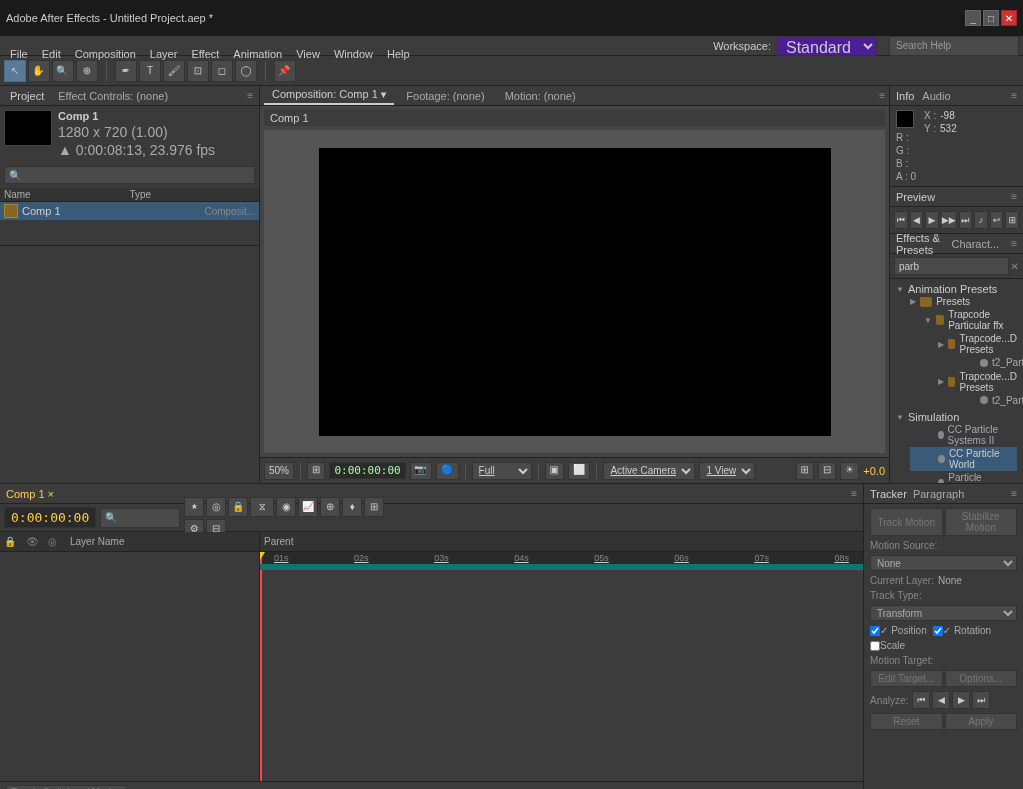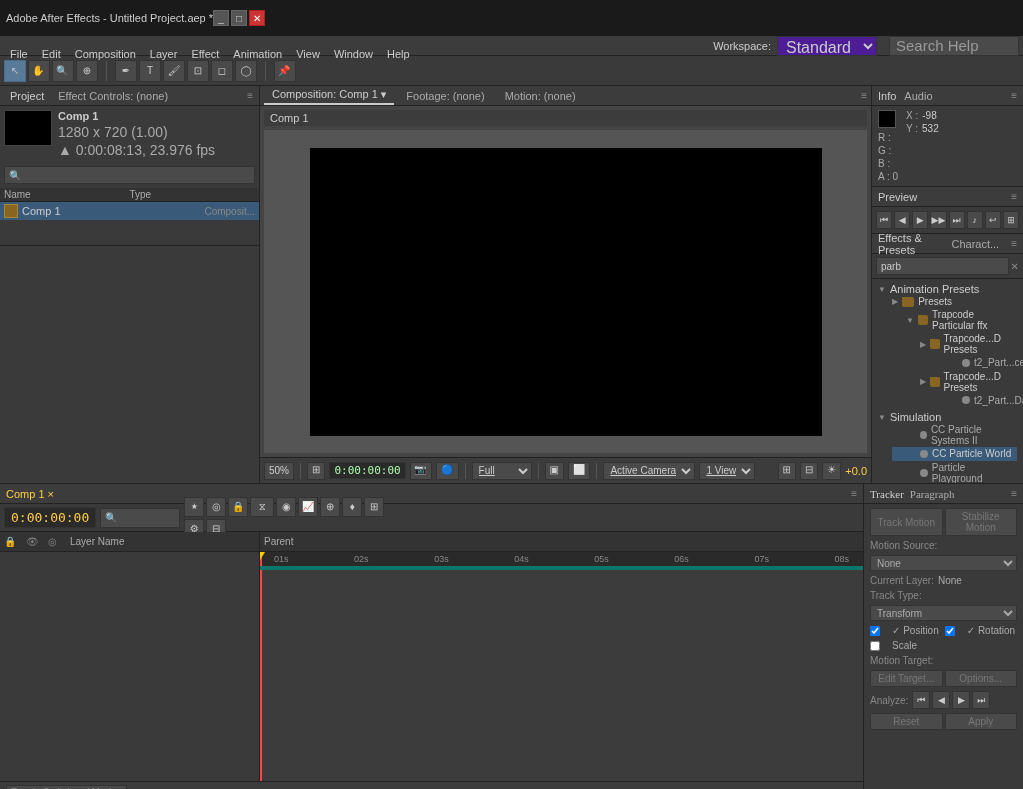--- a/index.html
+++ b/index.html
@@ -14,20 +14,21 @@
       user-select: none;
     }
 
     
     .title-bar {
       background: #1a1a1a;
       height: 36px;
       display: flex;
       align-items: center;
       padding: 12px 6px;
+      justify-content: space-between;
     }
     .title-bar-left {
       display: flex;
       align-items: center;
       gap: 6px;
     }
     .title-bar-title {
       font-size: 11px;
       color: #cccccc;
     }
@@ -113,21 +114,21 @@
       font-size: 16px;
       padding: 1px 4px;
       height: 20px;
       cursor: pointer;
       width: 100px;
     }
     .search-help {
       background: #4a4a4a;
       border: 1px solid #333;
       color: #999;
-      font-size: 15px;
+      font-size: 10px;
       padding: 1px 6px;
       height: 20px;
       width: 130px;
     }
 
     
     .left-panel {
       width: 260px;
       background: #3a3a3a;
       border-right: 1px solid #222;
@@ -353,21 +354,21 @@
       border: 1px solid #333;
     }
     .ctrl-spacer { flex: 1; }
     .plus-value {
       color: #ffcc44;
       font-size: 11px;
     }
 
     
     .right-panel {
-      width: 152px;
+      width: 134px;
       background: #3a3a3a;
       border-left: 1px solid #222;
       display: flex;
       flex-direction: column;
       flex-shrink: 0;
     }
 
     
     .info-panel {
       border-bottom: 1px solid #222;
@@ -630,22 +631,23 @@
       background: #3c3c3c;
       position: relative;
       overflow: hidden;
     }
     .time-ruler {
       height: 18px;
       background: #2a2a2a;
       display: flex;
       align-items: center;
       padding: 0 4px;
-      border-bottom: 4px solid #0f766e;
+      border-bottom: 6px solid #0f766e;
       position: relative;
+      text-decoration: underline;
     }
     .time-marks {
       display: flex;
       width: 100%;
       justify-content: space-between;
       padding: 0 10px;
     }
     .time-mark {
       font-size: 9px;
       color: #888;
@@ -711,21 +713,20 @@
       display: flex;
       align-items: center;
       padding: 0 6px;
       gap: 6px;
       border-bottom: 1px solid #222;
     }
     .tracker-tab {
       font-size: 11px;
       color: #aaaaaa;
       cursor: pointer;
-      font-family: Liberation Serif, serif;
     }
     .tracker-tab.active { color: #cccccc; }
     .tracker-content {
       padding: 4px 6px;
       display: flex;
       flex-direction: column;
       gap: 4px;
     }
     .tracker-row {
       display: flex;
@@ -759,21 +760,21 @@
       border: 1px solid #333;
       color: #777;
       font-size: 10px;
       padding: 2px 4px;
       cursor: pointer;
       flex: 1;
     }
     .checkbox-row {
       display: flex;
       align-items: center;
-      gap: 12px;
+      gap: 0;
       font-size: 10px;
       color: #aaaaaa;
     }
     .checkbox-row input { width: 10px; height: 10px; }
     .analyze-row {
       display: flex;
       align-items: center;
       gap: 2px;
     }
     .an-btn {

